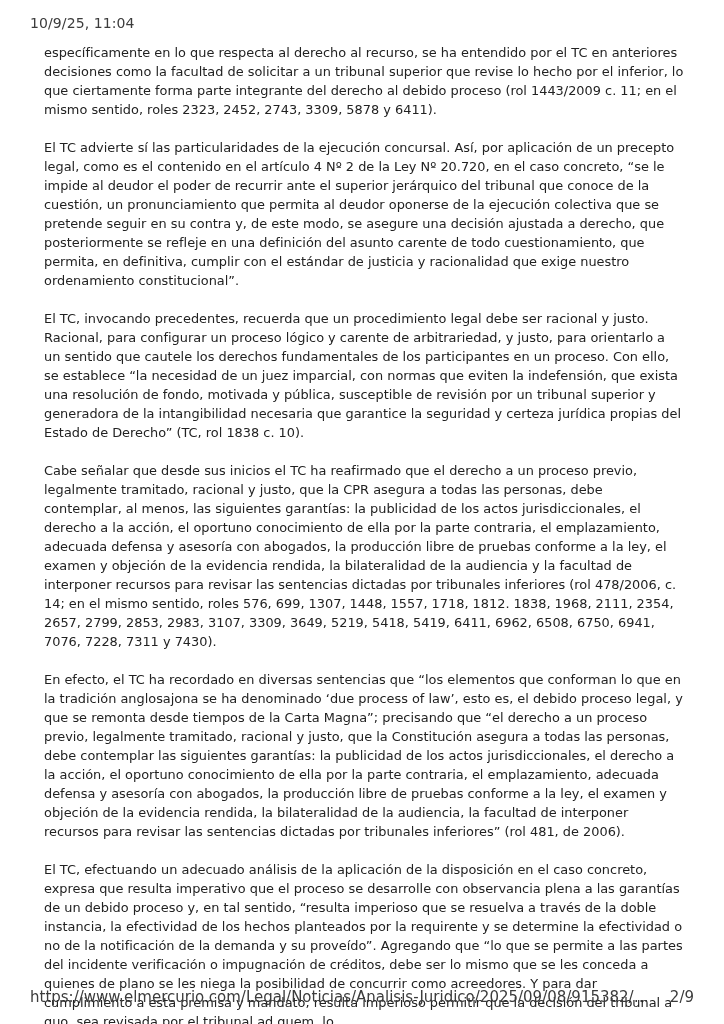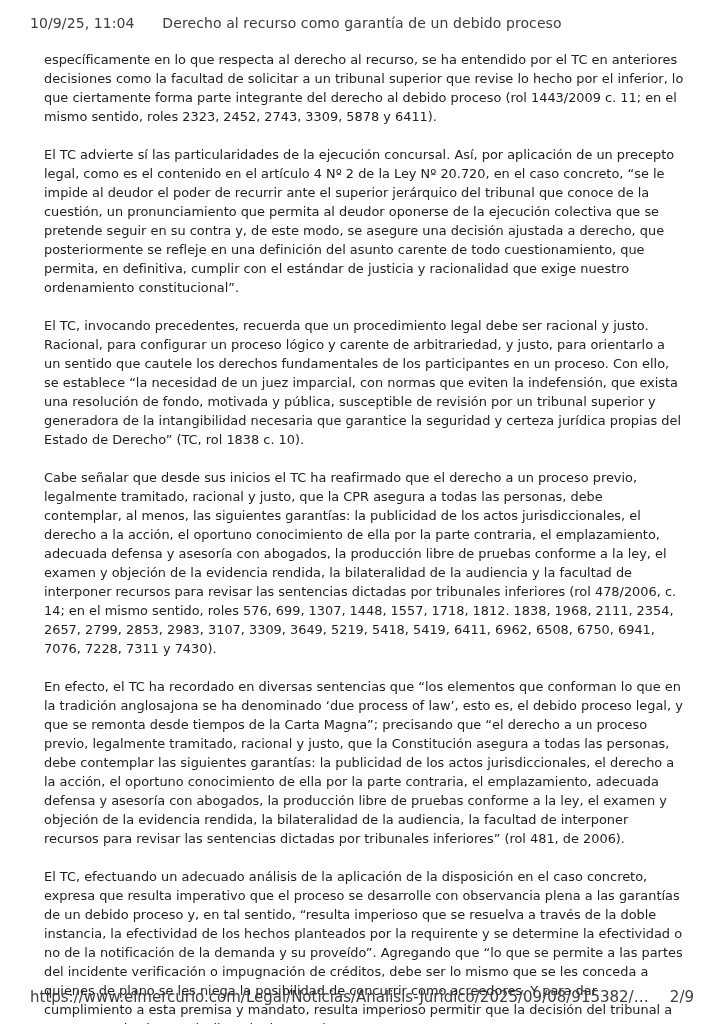--- a/index.html
+++ b/index.html
@@ -30,21 +30,21 @@
   .print-header .spacer { justify-self: end; }
   .content {
     position: absolute;
     top: 39px; left: 44px;
     width: 640px;
     font-size: 12.9px;
     line-height: 19px;
     text-align: left;
     color: #222222;
   }
-  .para { margin: 11px 0 19px 0; }
+  .para { margin: 4px 0 19px 0; }
   .para:last-child { margin-bottom: 0; }
   .it { }
   .print-footer {
     position: absolute;
     left: 30px; right: 30px; bottom: 18px;
     display: flex;
     justify-content: space-between;
     align-items: baseline;
     font-size: 15px;
     color: #3c3c3c;
@@ -52,21 +52,20 @@
   .print-footer .url { white-space: nowrap; overflow: hidden; text-overflow: ellipsis; max-width: 620px; }
   .print-footer .page-num { white-space: nowrap; }
 </style>
 </head>
 <body>
 
 <div class="page">
 
   <div class="print-header">
     <span class="date">10/9/25, 11:04</span>
-    <span class="title">Derecho al recurso como garantía de un debido proceso</span>
     <span class="spacer"></span>
   </div>
 
   <main class="content">
       <p class="para"><span class="">específicamente en lo que respecta al derecho al recurso, se ha entendido por el TC en anteriores decisiones como la facultad de solicitar a un tribunal superior que revise lo hecho por el inferior, lo que ciertamente forma parte integrante del derecho al debido proceso (rol 1443/2009 c. 11; en el mismo sentido, roles 2323, 2452, 2743, 3309, 5878 y 6411).</span></p>
       <p class="para"><span class="">El TC advierte sí las particularidades de la ejecución concursal. Así, por aplicación de un precepto legal, como es el contenido en el artículo 4 Nº 2 de la Ley Nº 20.720, en el caso concreto, “</span><span class="it">se le impide al deudor el poder de recurrir ante el superior jerárquico del tribunal que conoce de la cuestión, un pronunciamiento que permita al deudor oponerse de la ejecución colectiva que se pretende seguir en su contra y, de este modo, se asegure una decisión ajustada a derecho, que posteriormente se refleje en una definición del asunto carente de todo cuestionamiento, que permita, en definitiva, cumplir con el estándar de justicia y racionalidad que exige nuestro ordenamiento constitucional</span><span class="">”.</span></p>
       <p class="para"><span class="">El TC, invocando precedentes, recuerda que un procedimiento legal debe ser racional y justo. Racional, para configurar un proceso lógico y carente de arbitrariedad, y justo, para orientarlo a un sentido que cautele los derechos fundamentales de los participantes en un proceso. Con ello, se establece “</span><span class="it">la necesidad de un juez imparcial, con normas que eviten la indefensión, que exista una resolución de fondo, motivada y pública, susceptible de revisión por un tribunal superior y generadora de la intangibilidad necesaria que garantice la seguridad y certeza jurídica propias del Estado de Derecho</span><span class="">” (TC, rol 1838 c. 10).</span></p>
       <p class="para"><span class="">Cabe señalar que desde sus inicios el TC ha reafirmado que el derecho a un proceso previo, legalmente tramitado, racional y justo, que la CPR asegura a todas las personas, debe contemplar, al menos, las siguientes garantías: la publicidad de los actos jurisdiccionales, el derecho a la acción, el oportuno conocimiento de ella por la parte contraria, el emplazamiento, adecuada defensa y asesoría con abogados, la producción libre de pruebas conforme a la ley, el examen y objeción de la evidencia rendida, la bilateralidad de la audiencia y la facultad de interponer recursos para revisar las sentencias dictadas por tribunales inferiores (rol 478/2006, c. 14; en el mismo sentido, roles 576, 699, 1307, 1448, 1557, 1718, 1812. 1838, 1968, 2111, 2354, 2657, 2799, 2853, 2983, 3107, 3309, 3649, 5219, 5418, 5419, 6411, 6962, 6508, 6750, 6941, 7076, 7228, 7311 y 7430).</span></p>
       <p class="para"><span class="">En efecto, el TC ha recordado en diversas sentencias que “</span><span class="it">los elementos que conforman lo que en la tradición anglosajona se ha denominado ‘due process of law’, esto es, el debido proceso legal, y que se remonta desde tiempos de la Carta Magna</span><span class="">”; precisando que “</span><span class="it">el derecho a un proceso previo, legalmente tramitado, racional y justo, que la Constitución asegura a todas las personas, debe contemplar las siguientes garantías: la publicidad de los actos jurisdiccionales, el derecho a la acción, el oportuno conocimiento de ella por la parte contraria, el emplazamiento, adecuada defensa y asesoría con abogados, la producción libre de pruebas conforme a la ley, el examen y objeción de la evidencia rendida, la bilateralidad de la audiencia, la facultad de interponer recursos para revisar las sentencias dictadas por tribunales inferiores</span><span class="">” (rol 481, de 2006).</span></p>
       <p class="para"><span class="">El TC, efectuando un adecuado análisis de la aplicación de la disposición en el caso concreto, expresa que resulta imperativo que el proceso se desarrolle con observancia plena a las garantías de un debido proceso y, en tal sentido, “</span><span class="it">resulta imperioso que se resuelva a través de la doble instancia, la efectividad de los hechos planteados por la requirente y se determine la efectividad o no de la notificación de la demanda y su proveído</span><span class="">”. Agregando que “</span><span class="it">lo que se permite a las partes del incidente verificación o impugnación de créditos, debe ser lo mismo que se les conceda a quienes de plano se les niega la posibilidad de concurrir como acreedores. Y para dar cumplimiento a esta premisa y mandato, resulta imperioso permitir que la decisión del tribunal a quo, sea revisada por el tribunal ad quem, lo</span></p>

